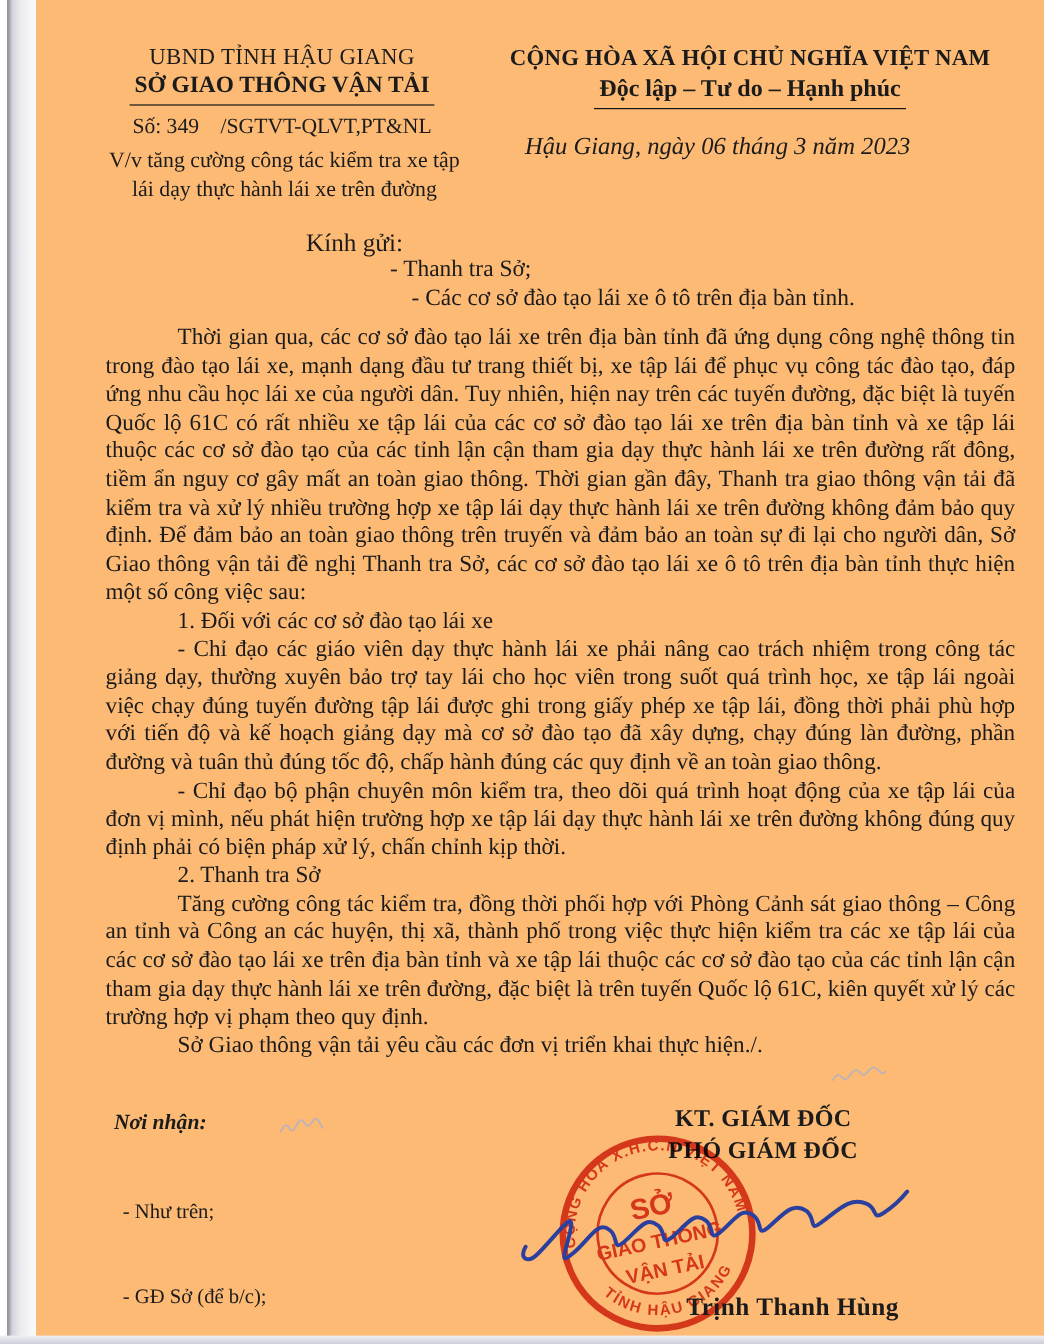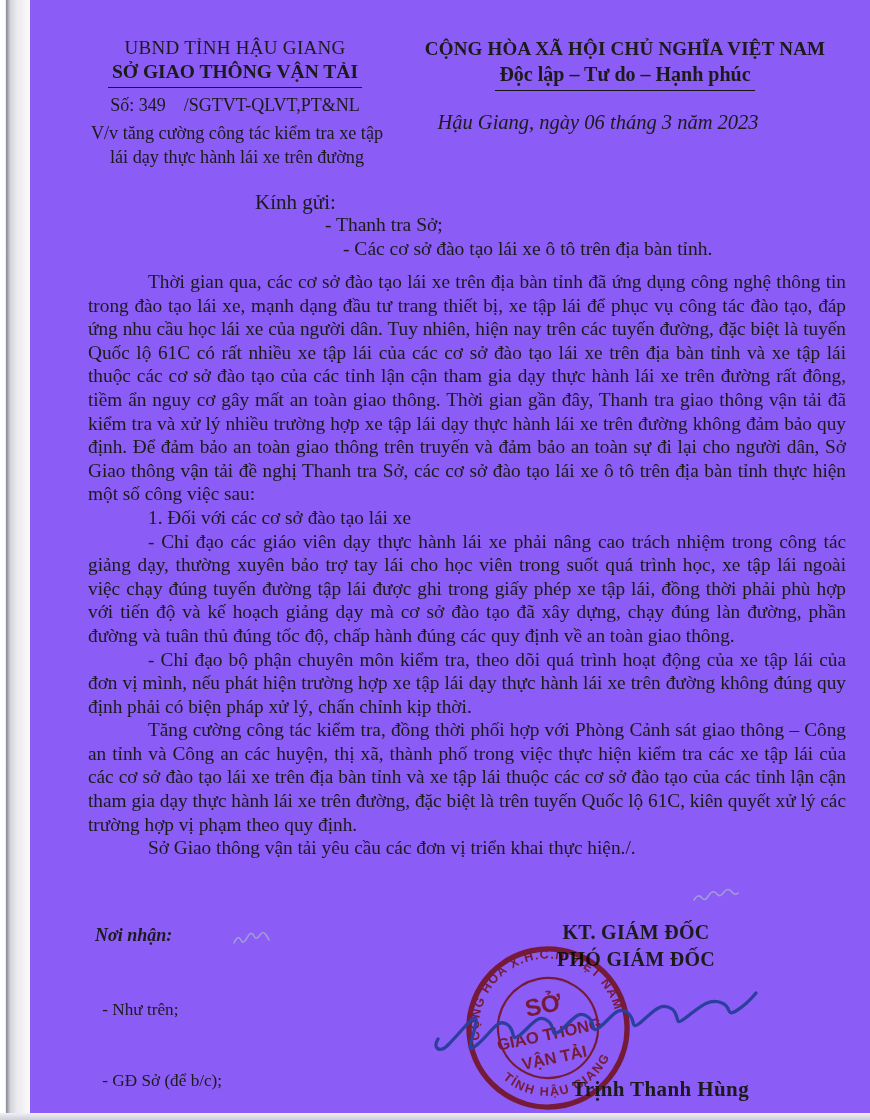--- a/index.html
+++ b/index.html
@@ -5,21 +5,21 @@
   html,body{margin:0;padding:0;}
   body{
     width:870px;height:1120px;position:relative;overflow:hidden;
     background:#f4f4f6;
     font-family:"Liberation Serif","DejaVu Serif",serif;
     color:#1b1b1b;
     -webkit-font-smoothing:antialiased;
   }
   .page{
     position:absolute;inset:0;
-    background:#8b5cf6;
+    background:#fdba74;
   }
   .scan-edge-left{
     position:absolute;left:0;top:0;bottom:0;width:30px;
     background:linear-gradient(90deg,
       #ffffff 0%, #fdfdfd 18%,
       #8f8f99 21%, #9a9aa4 24%,
       #d2d2da 34%, #e9e9ef 55%, #fcfbfb 100%);
   }
   .scan-edge-bottom{
     position:absolute;left:0;right:0;bottom:0;height:7px;
@@ -96,20 +96,21 @@
 
   <div class="abs kinh-gui">Kính gửi:</div>
   <div class="abs recip-1">- Thanh tra Sở;</div>
   <div class="abs recip-2">- Các cơ sở đào tạo lái xe ô tô trên địa bàn tỉnh.</div>
 
   <div class="abs body-flow">
     <p>Thời gian qua, các cơ sở đào tạo lái xe trên địa bàn tỉnh đã ứng dụng công nghệ thông tin trong đào tạo lái xe, mạnh dạng đầu tư trang thiết bị, xe tập lái để phục vụ công tác đào tạo, đáp ứng nhu cầu học lái xe của người dân. Tuy nhiên, hiện nay trên các tuyến đường, đặc biệt là tuyến Quốc lộ 61C có rất nhiều xe tập lái của các cơ sở đào tạo lái xe trên địa bàn tỉnh và xe tập lái thuộc các cơ sở đào tạo của các tỉnh lận cận tham gia dạy thực hành lái xe trên đường rất đông, tiềm ẩn nguy cơ gây mất an toàn giao thông. Thời gian gần đây, Thanh tra giao thông vận tải đã kiểm tra và xử lý nhiều trường hợp xe tập lái dạy thực hành lái xe trên đường không đảm bảo quy định. Để đảm bảo an toàn giao thông trên truyến và đảm bảo an toàn sự đi lại cho người dân, Sở Giao thông vận tải đề nghị Thanh tra Sở, các cơ sở đào tạo lái xe ô tô trên địa bàn tỉnh thực hiện một số công việc sau:</p>
     <p>1. Đối với các cơ sở đào tạo lái xe</p>
     <p>- Chỉ đạo các giáo viên dạy thực hành lái xe phải nâng cao trách nhiệm trong công tác giảng dạy, thường xuyên bảo trợ tay lái cho học viên trong suốt quá trình học, xe tập lái ngoài việc chạy đúng tuyến đường tập lái được ghi trong giấy phép xe tập lái, đồng thời phải phù hợp với tiến độ và kế hoạch giảng dạy mà cơ sở đào tạo đã xây dựng, chạy đúng làn đường, phần đường và tuân thủ đúng tốc độ, chấp hành đúng các quy định về an toàn giao thông.</p>
     <p>- Chỉ đạo bộ phận chuyên môn kiểm tra, theo dõi quá trình hoạt động của xe tập lái của đơn vị mình, nếu phát hiện trường hợp xe tập lái dạy thực hành lái xe trên đường không đúng quy định phải có biện pháp xử lý, chấn chỉnh kịp thời.</p>
+    <p>2. Thanh tra Sở</p>
     <p>Tăng cường công tác kiểm tra, đồng thời phối hợp với Phòng Cảnh sát giao thông – Công an tỉnh và Công an các huyện, thị xã, thành phố trong việc thực hiện kiểm tra các xe tập lái của các cơ sở đào tạo lái xe trên địa bàn tỉnh và xe tập lái thuộc các cơ sở đào tạo của các tỉnh lận cận tham gia dạy thực hành lái xe trên đường, đặc biệt là trên tuyến Quốc lộ 61C, kiên quyết xử lý các trường hợp vị phạm theo quy định.</p>
     <p>Sở Giao thông vận tải yêu cầu các đơn vị triển khai thực hiện./.</p>
   </div>
 
   <div class="abs faint-mark" style="left:690px;top:888px;width:52px;height:18px;">
     <svg viewBox="0 0 52 18">
       <path class="faint-stroke" d="M4,12 q4,-7 8,-2 q3,4 7,-3 q4,-6 8,-1 q3,4 7,-2 q4,-5 8,0 q3,4 6,1"></path>
     </svg>
   </div>
 

